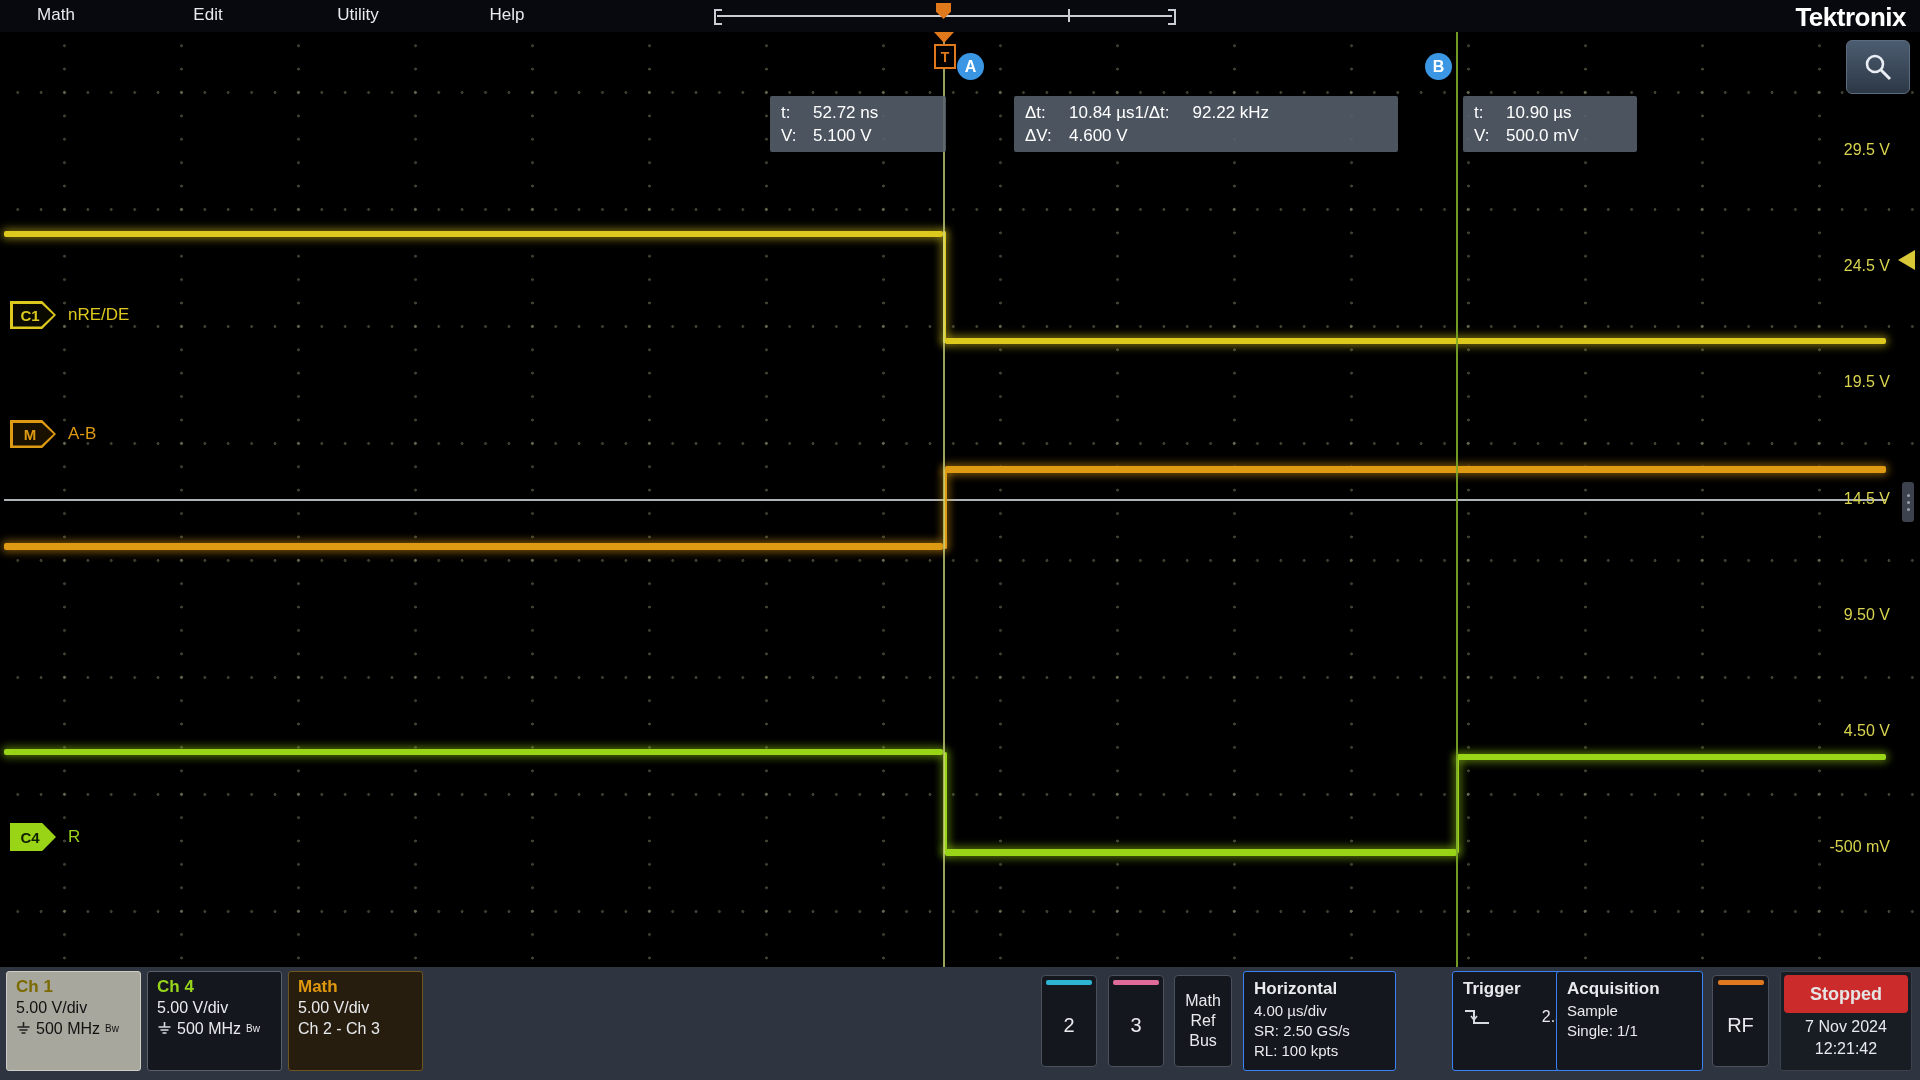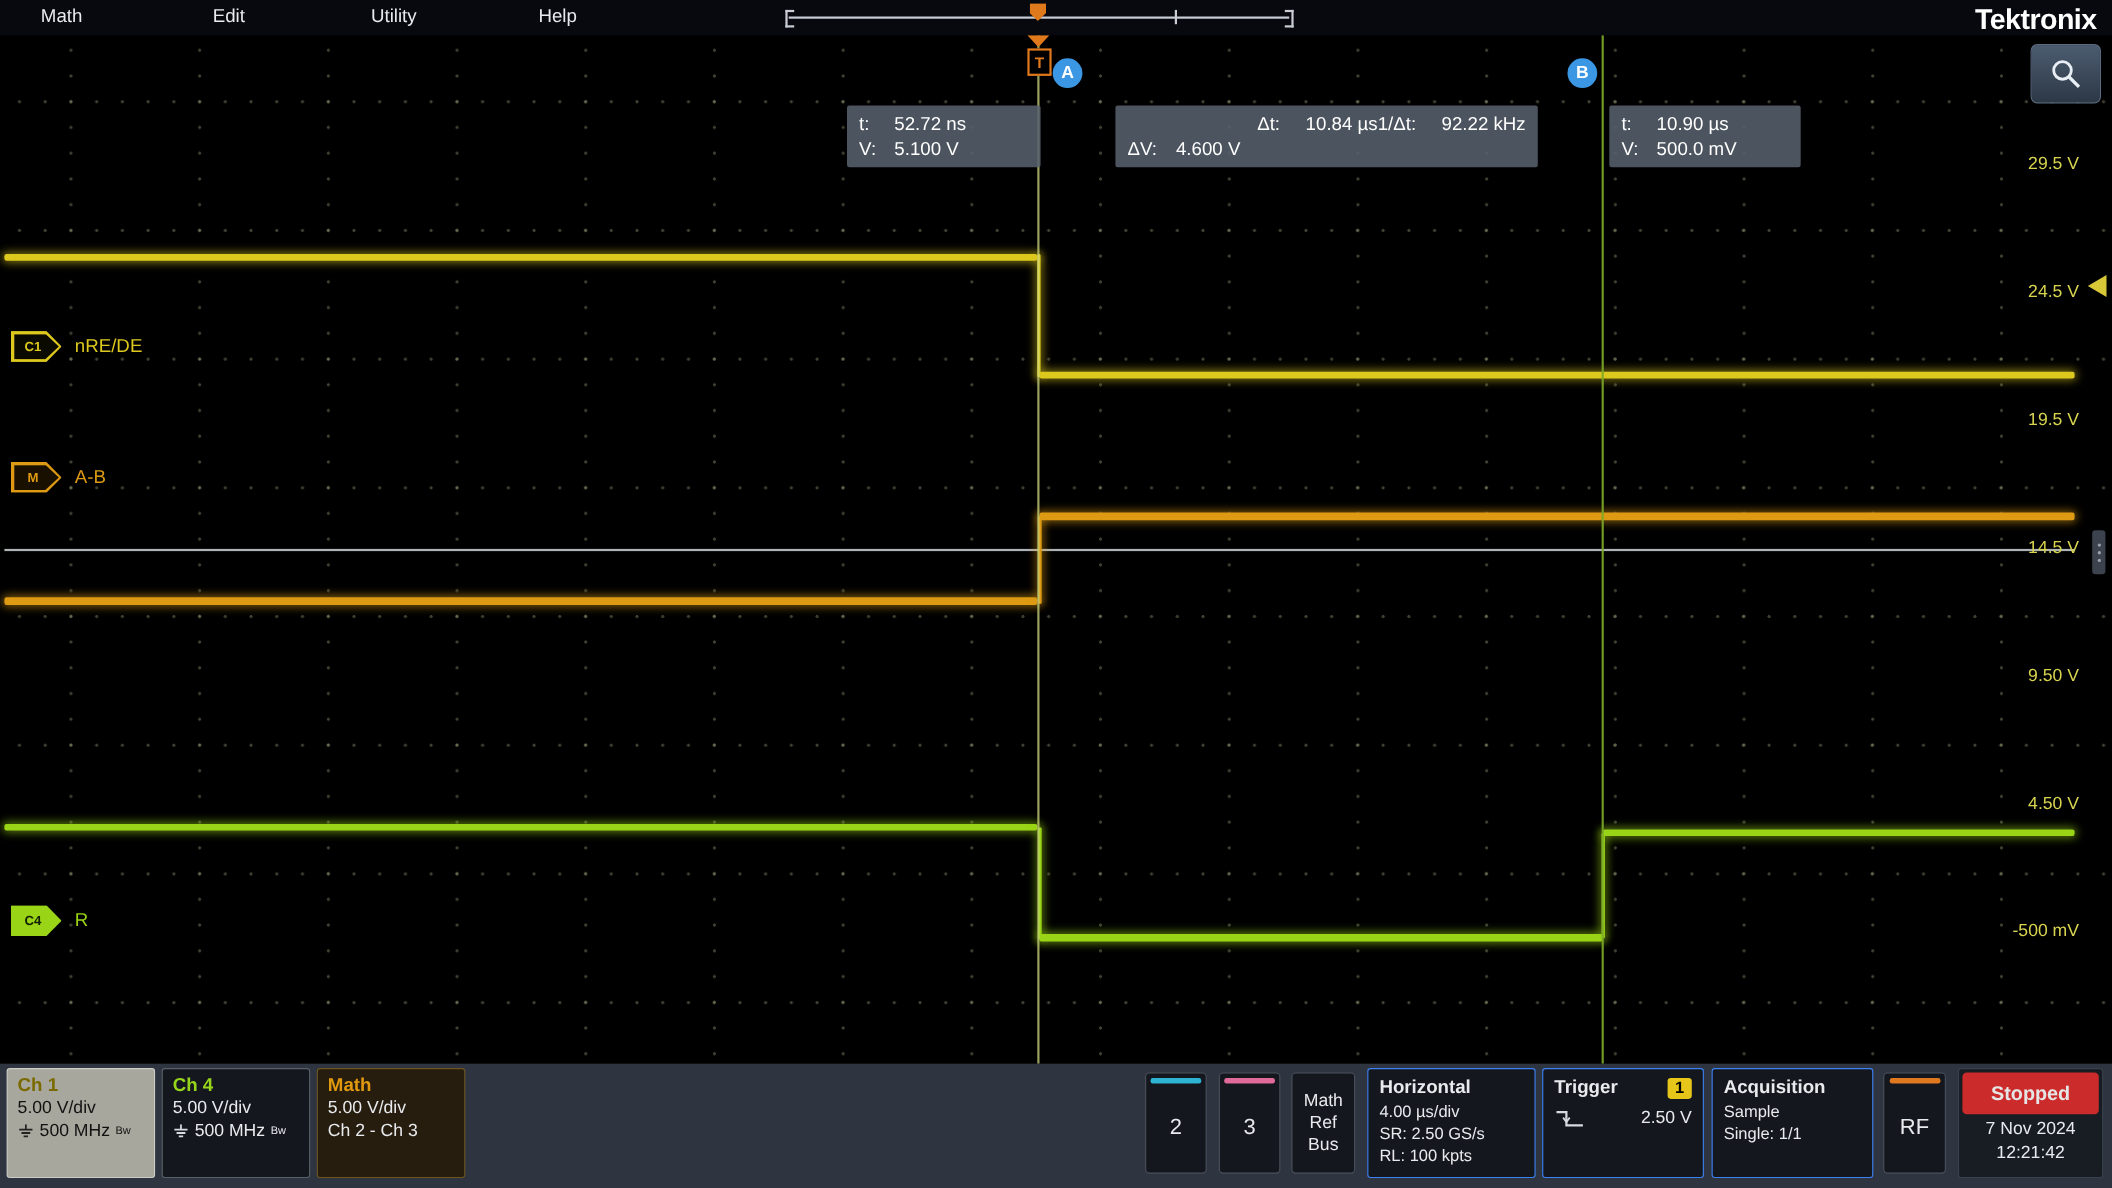--- a/index.html
+++ b/index.html
@@ -49,21 +49,21 @@
   #level-arrow{position:absolute;left:1898px;top:218px;width:0;height:0;
     border-top:10px solid transparent;border-bottom:10px solid transparent;border-right:17px solid #d8c838;}
   #scroll-handle{position:absolute;left:1902px;top:450px;width:12px;height:40px;background:#3c434e;border-radius:3px;
     display:flex;flex-direction:column;align-items:center;justify-content:center;gap:4px;}
   #scroll-handle i{width:3px;height:3px;border-radius:50%;background:#9aa2ae;}
   #zoom-btn{position:absolute;left:1846px;top:8px;width:62px;height:52px;border-radius:6px;
     background:linear-gradient(#4c5c70,#2c3846);border:1px solid #5c6c80;display:flex;align-items:center;justify-content:center;}
   .chan-tag{position:absolute;left:10px;width:46px;height:28px;z-index:5;}
   .tag-outer{position:absolute;inset:0;clip-path:polygon(0 0,70% 0,100% 50%,70% 100%,0 100%);}
   .tag-inner{position:absolute;inset:2.5px;clip-path:polygon(0 0,70% 0,100% 50%,70% 100%,0 100%);
-    display:flex;align-items:center;justify-content:center;font-size:12px;font-weight:bold;padding-right:6px;box-sizing:border-box;}
+    display:flex;align-items:center;justify-content:center;font-size:15px;font-weight:bold;padding-right:6px;box-sizing:border-box;}
   .chan-label{position:absolute;left:68px;font-size:17px;z-index:5;}
   
   #bottombar{position:absolute;left:0;top:967px;width:1920px;height:113px;background:#2e3540;}
   .bb-panel{position:absolute;top:4px;height:100px;box-sizing:border-box;border-radius:3px;}
   .chbadge{padding:4px 9px;font-size:16px;line-height:21px;}
   #badge-ch1{left:6px;width:135px;background:#a7a79d;border:1px solid #cdcdc5;color:#111;}
   #badge-ch1 .bt{color:#7a6a00;font-weight:bold;font-size:17px;}
   #badge-ch4{left:147px;width:135px;background:#14171d;border:1px solid #5a6068;color:#e8eaee;}
   #badge-ch4 .bt{color:#97d41c;font-weight:bold;font-size:17px;}
   #badge-math{left:288px;width:135px;background:#271d0e;border:1px solid #6d5520;color:#e8eaee;}
@@ -71,21 +71,21 @@
   .bw-row{display:flex;align-items:center;gap:5px;}
   .bw-sub{font-size:10px;vertical-align:sub;}
   .sq-btn{position:absolute;top:8px;height:92px;width:56px;background:#14171d;border:1px solid #4a515c;border-radius:4px;
     color:#e8eaee;display:flex;flex-direction:column;align-items:center;box-sizing:border-box;}
   .sq-stripe{width:46px;height:5px;border-radius:2px;margin-top:4px;}
   .sq-label{flex:1;display:flex;align-items:center;font-size:20px;}
   #btn-mrb{left:1174px;width:58px;justify-content:center;gap:2px;font-size:16px;}
   .info-panel{background:#14171d;border:1px solid #3b82f6;color:#e8eaee;padding:5px 10px;font-size:15px;line-height:20px;}
   .ip-title{font-weight:bold;font-size:17px;line-height:24px;}
   #panel-h{left:1243px;width:153px;}
-  #panel-t{left:1402px;width:147px;}
+  #panel-t{left:1452px;width:147px;}
   #panel-a{left:1556px;width:147px;}
   #btn-rf{left:1712px;width:57px;}
   #panel-status{left:1780px;width:132px;background:#181d24;border:1px solid #3a414c;color:#e8eaee;padding:3px;}
   #stopped-btn{height:38px;background:#cb2b2b;border-radius:4px;color:#e5e5e5;font-weight:bold;font-size:18px;
     display:flex;align-items:center;justify-content:center;}
   .dt-line{text-align:center;font-size:16px;line-height:24px;margin-top:2px;}
   .t-title-row{display:flex;align-items:center;}
   #trig-src{margin-left:auto;background:#e6c619;color:#000;font-weight:bold;font-size:15px;border-radius:3px;
     padding:1px 7px;line-height:17px;}
   .t-level-row{display:flex;align-items:center;margin-top:6px;}
@@ -139,21 +139,21 @@
       <div class="ro-row">
           <span class="ro-lab">t:</span>
           <span class="ro-val">52.72 ns</span>
         </div>
       <div class="ro-row">
           <span class="ro-lab">V:</span>
           <span class="ro-val">5.100 V</span>
         </div>
     </div>
     <div class="readout" style="left:1014px;width:384px">
-      <div class="ro-row" style="justify-content:flex-end">
+      <div class="ro-row" style="justify-content:flex-start">
         <span class="ro-group">
             <span class="ro-lab-w">Δt:</span>
             <span class="ro-val">10.84 µs</span>
           </span>
         <span class="ro-group">
             <span class="ro-lab-w" style="min-width:58px">1/Δt:</span>
             <span class="ro-val">92.22 kHz</span>
           </span>
       </div>
       <div class="ro-row">

